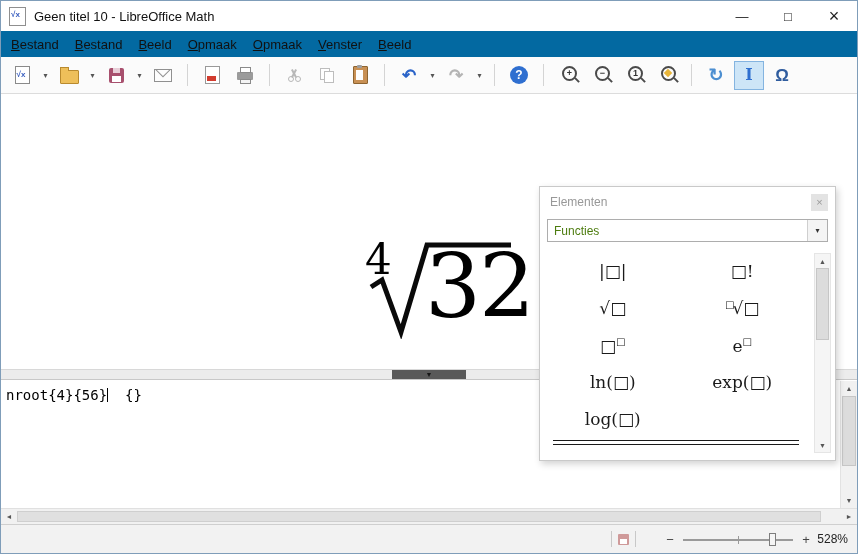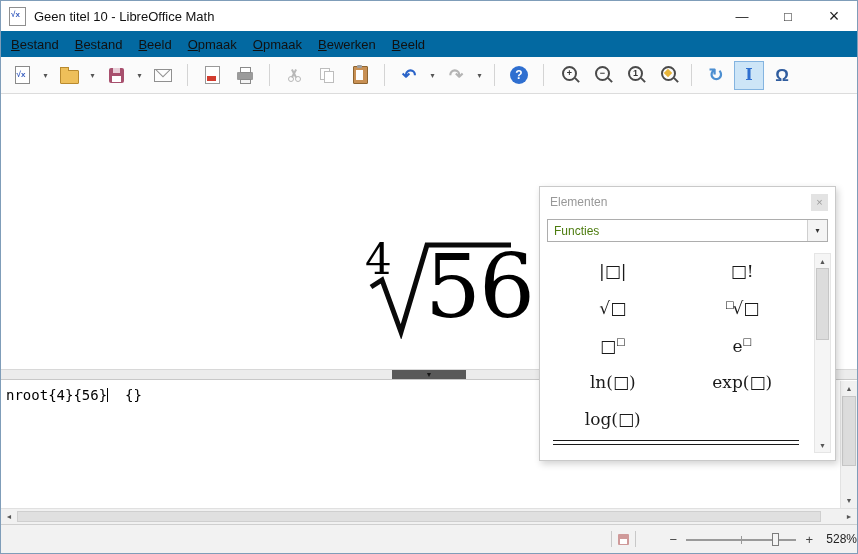--- a/index.html
+++ b/index.html
@@ -109,21 +109,21 @@
              display:flex;align-items:center;box-sizing:border-box;font-size:12px;color:#333;}
   .sb-spacer{width:604px;flex:none;}
   .sb-sep{width:1px;height:16px;background:#c8c8c8;margin:0 6px;flex:none;}
   .ic-mod{width:11px;height:11px;background:#cf9a9a;border-radius:1px;position:relative;flex:none;}
   .ic-mod::after{content:"";position:absolute;left:2px;bottom:1px;width:7px;height:5px;background:#fff;}
   .zoom-btn{width:16px;text-align:center;font-size:13px;color:#444;flex:none;}
   .zslider{width:110px;height:15px;position:relative;margin:0 5px;flex:none;}
   .ztrack{position:absolute;left:0;right:0;top:7px;height:2px;background:#9a9a9a;}
   .ztick{position:absolute;left:50%;top:4px;width:1px;height:8px;background:#9a9a9a;}
   .zthumb{position:absolute;left:78%;top:1px;width:7px;height:13px;background:#f5f5f5;border:1px solid #7d7d7d;box-sizing:border-box;}
-  .zoom-text{margin-left:auto;width:44px;text-align:right;font-size:12px;color:#222;}
+  .zoom-text{margin-left:auto;margin-right:9px;width:44px;text-align:right;font-size:12px;color:#222;}
 
   
   .panel{left:538px;top:185px;width:297px;height:275px;background:#fff;border:1px solid #c9c9c9;
          box-shadow:2px 3px 7px rgba(0,0,0,0.18);z-index:20;box-sizing:border-box;}
   .panel-header{height:30px;display:flex;align-items:center;padding:0 7px 0 10px;}
   .panel-title{font-size:12px;color:#989898;}
   .panel-close{margin-left:auto;width:17px;height:17px;background:#e3e3e3;display:flex;align-items:center;
                justify-content:center;font-size:11px;color:#9a9a9a;}
   .panel-select{position:absolute;left:7px;right:7px;top:32px;height:23px;border:1px solid #adadad;
                 display:flex;align-items:center;box-sizing:border-box;background:#fff;}
@@ -159,21 +159,21 @@
       <div class="win-btn close">×</div>
     </div>
   </div>
 
   <div class="menubar abs">
     <span class="menu-item">Bestand</span>
     <span class="menu-item">Bestand</span>
     <span class="menu-item">Beeld</span>
     <span class="menu-item">Opmaak</span>
     <span class="menu-item">Opmaak</span>
-    <span class="menu-item">Bewerken</span>
+    <span class="menu-item">Venster</span>
     <span class="menu-item">Beeld</span>
   </div>
 
   <div class="toolbar abs">
     <div class="tbtn">
       <span class="ic-doc">
           <span class="fx">√x</span>
         </span>
     </div>
     <div class="tarrow">▾</div>
@@ -252,21 +252,21 @@
       <span class="glyph g-omega">Ω</span>
     </div>
   </div>
 
   <div class="view abs">
     <div class="formula-wrap">
       <span class="root-index">4</span>
       <svg class="radical-svg" width="152" height="100" viewBox="0 0 152 100">
         <path d="M6 48 L17 41 L36 93 L62 6 L146 6" stroke="#0a0a0a" stroke-width="5" fill="none"></path>
       </svg>
-      <span class="radicand">56</span>
+      <span class="radicand">32</span>
     </div>
   </div>
 
   <div class="splitter abs">
     <div class="split-handle">▼</div>
   </div>
 
   <div class="editor abs">
     <div class="cmdline"><span>nroot{4}{56}</span><span class="caret"></span><span>  {}</span></div>
   </div>

